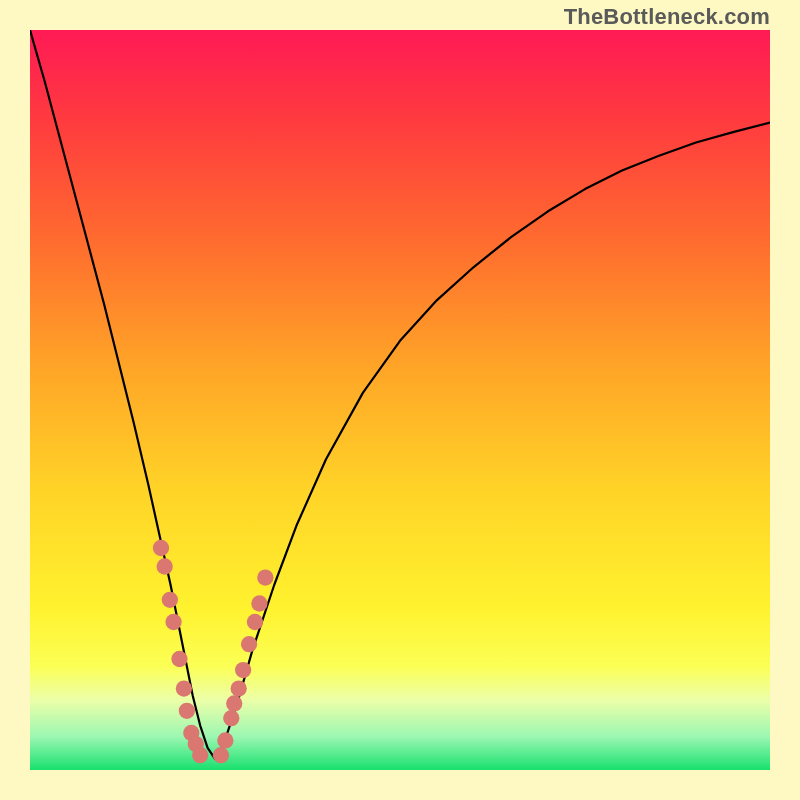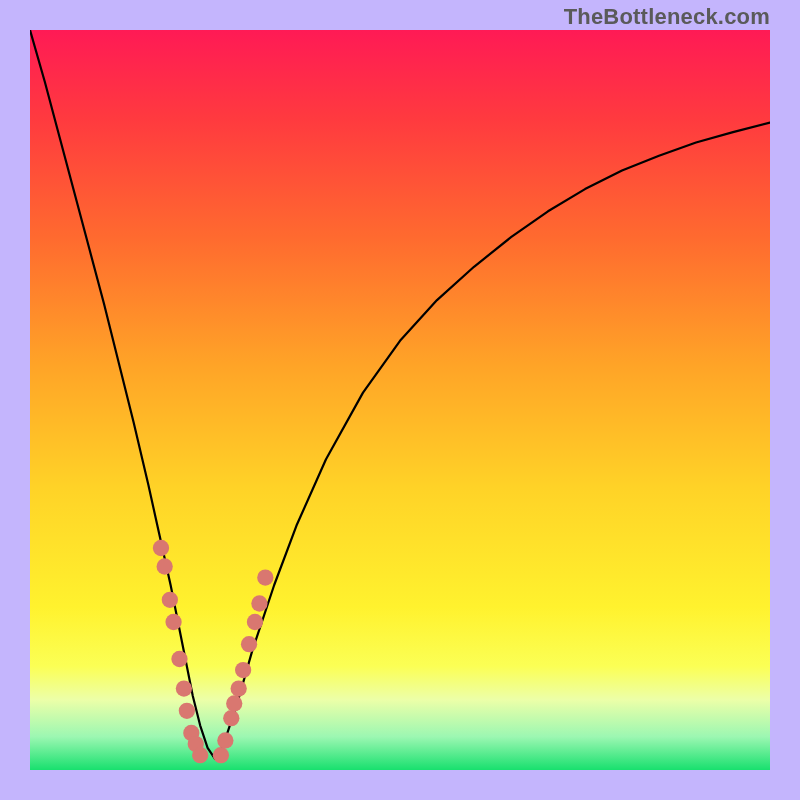--- a/index.html
+++ b/index.html
@@ -7,21 +7,21 @@
     padding: 0;
     width: 800px;
     height: 800px;
     background: #000;
     overflow: hidden;
     font-family: Arial, Helvetica, sans-serif;
   }
   .frame {
     position: absolute;
     inset: 0;
-    background: #c4b5fd;
+    background: #fef9c3;
   }
   .plot {
     position: absolute;
     left: 30px;
     top: 30px;
     width: 740px;
     height: 740px;
     overflow: hidden;
   }
   .watermark {

